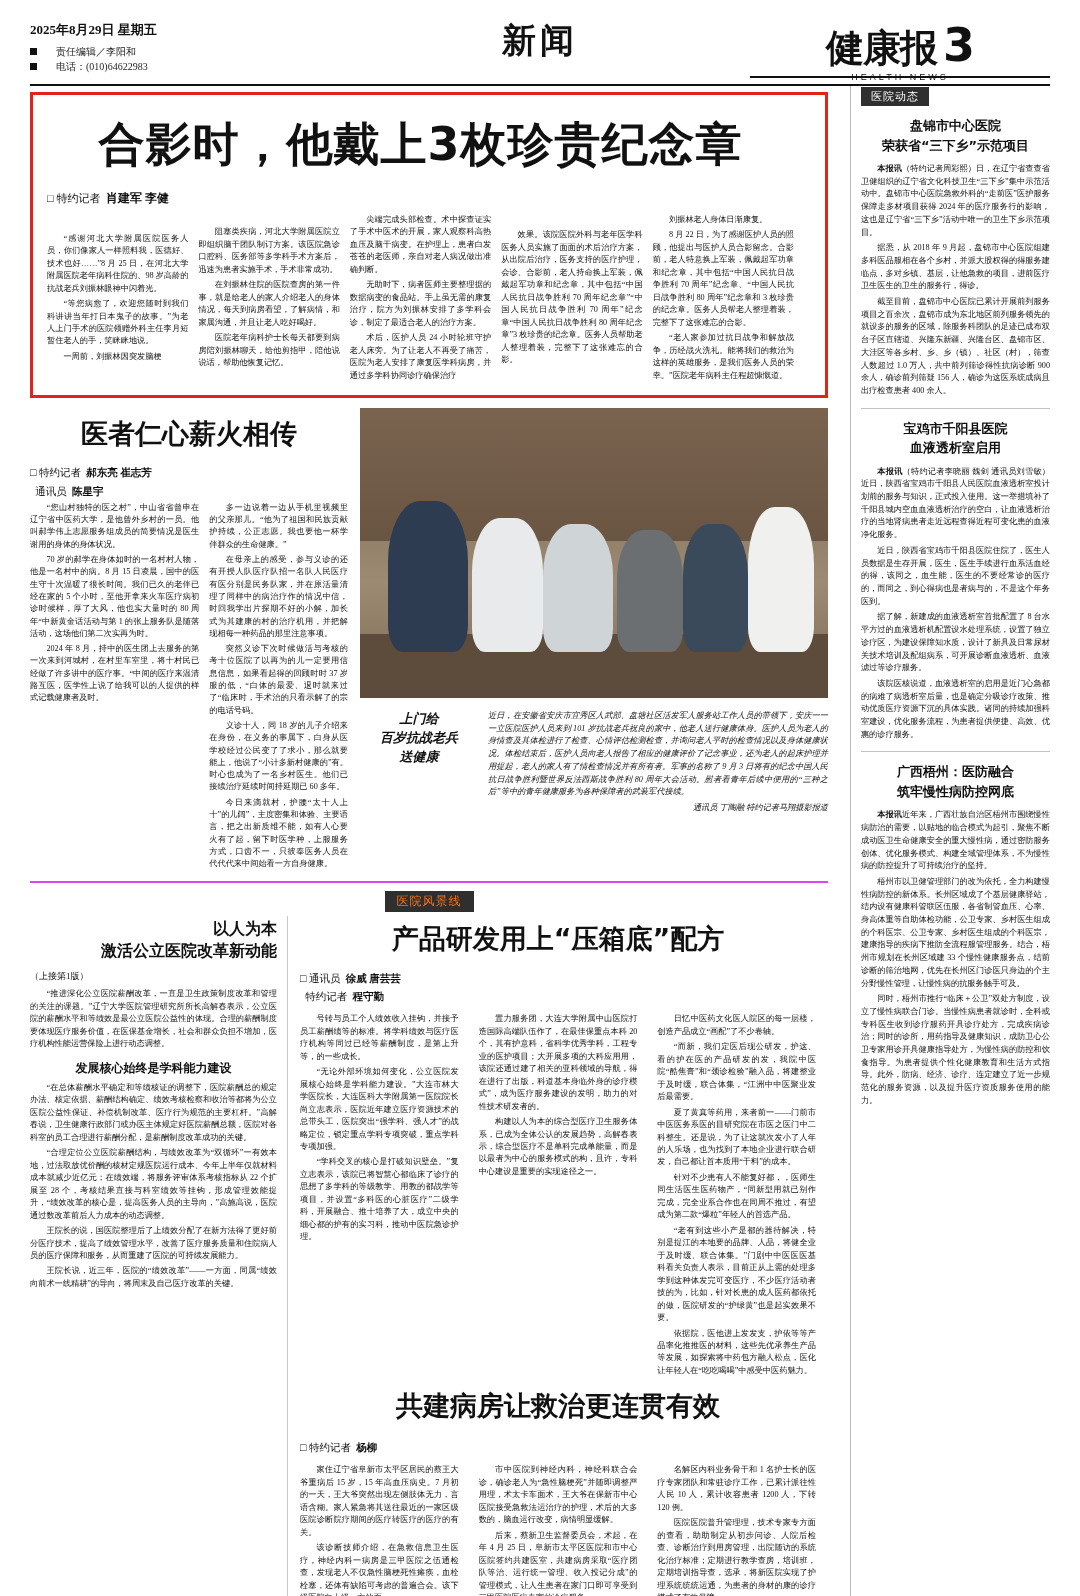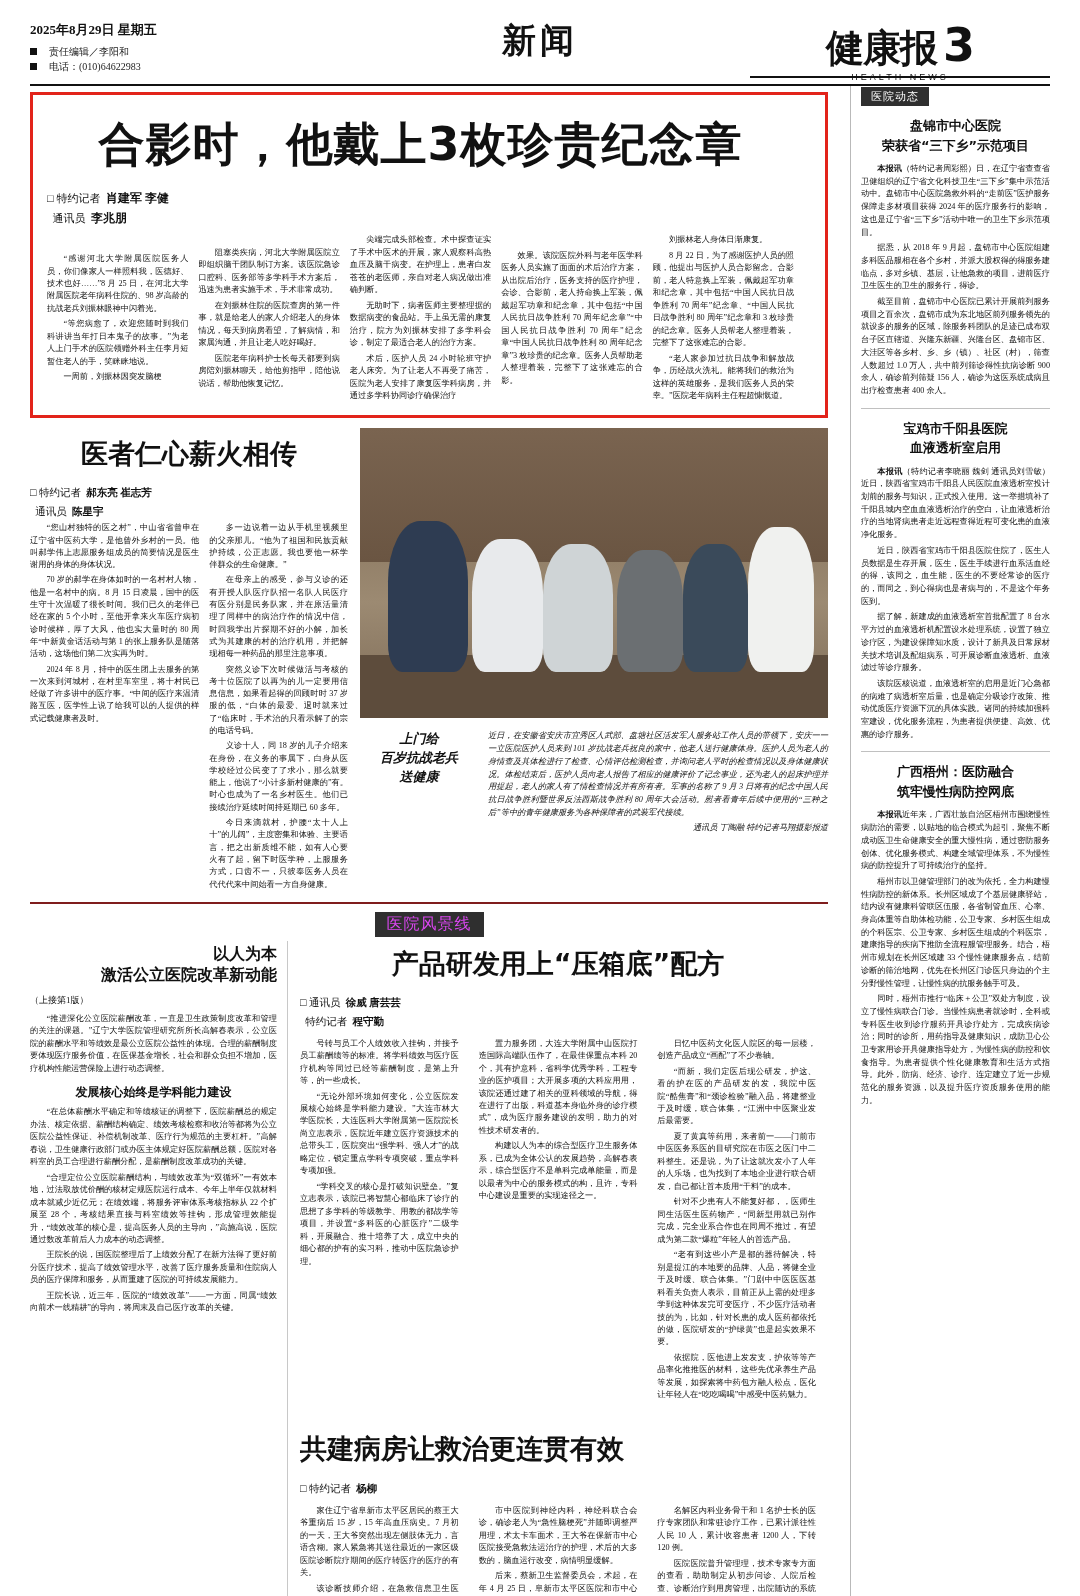--- a/index.html
+++ b/index.html
@@ -10,21 +10,21 @@
     font-family:"Liberation Serif", serif;
     color:#111;
     position:relative;
   }
   .page { width:1080px; height:1596px; padding:18px 30px 10px 30px; position:relative; }
 
   
   .masthead { display:flex; align-items:flex-start; justify-content:space-between; height:62px; }
   .mh-left { font-size:12px; line-height:1.5; padding-top:2px; width:300px; }
   .mh-date { font-weight:bold; font-size:13px; margin-bottom:4px; }
-  .mh-line { display:flex; align-items:center; gap:12px; font-size:10px; color:#222; }
+  .mh-line { display:flex; align-items:center; gap:19px; font-size:10px; color:#222; }
   .mh-sq { width:7px; height:7px; background:#111; display:inline-block; }
   .mh-center { flex:1; text-align:center; }
   .mh-center .sec { font-size:34px; font-weight:bold; letter-spacing:4px; font-family:"DejaVu Sans", sans-serif; }
   .mh-right { width:300px; text-align:center; position:relative; }
   .mh-logo { font-size:38px; font-weight:bold; font-family:"DejaVu Sans", sans-serif; letter-spacing:-1px; display:inline-block; }
   .mh-logo .num { font-size:46px; margin-left:6px; }
   .mh-sub { font-size:9px; letter-spacing:3px; font-family:"Liberation Sans", sans-serif; color:#111; margin-top:-6px; }
   .mh-rule { border-top:2px solid #111; margin-top:2px; }
 
   .topline { border-top:2.5px solid #111; margin:4px 0 0 0; }
@@ -44,49 +44,49 @@
   }
   .byline { font-size:11px; line-height:1.7; margin-bottom:6px; }
   .byline .lbl { letter-spacing:0px; }
   .byline b { font-size:12px; }
 
   .lead-body { display:flex; gap:10px; font-size:8.2px; line-height:1.52; text-align:justify;align-items:center; }
   .lead-body .c { flex:1; }
   .lead-body p { margin:0 0 3px 0; text-indent:2em; }
 
   
-  .story2 { margin-top:10px; border-bottom:2px solid #7f1d1d; padding-bottom:8px; }
+  .story2 { margin-top:10px; border-bottom:2px solid #d946ef; padding-bottom:8px; }
   .s2-head { display:flex; }
   .s2-left { width:330px; padding-right:12px; }
   .s2-title { font-size:27px; font-weight:bold; font-family:"DejaVu Sans", sans-serif; text-align:center; margin:8px 0 12px 0; }
   .s2-byline { font-size:10.5px; line-height:1.8; }
   .s2-cols { display:flex; gap:10px; font-size:8.2px; line-height:1.5; text-align:justify; }
   .s2-cols p { margin:0 0 3px 0; text-indent:2em; }
   .s2-right { flex:1; }
   .photo { width:100%; height:290px; background:linear-gradient(180deg,#6d5a4a 0%, #8d7a63 35%, #9c8a72 60%, #7d6b57 100%); position:relative; overflow:hidden; }
   .photo .wall { position:absolute; left:0; top:0; width:100%; height:46%; background:linear-gradient(180deg,#7a6450,#6a5542); }
   .photo .floor { position:absolute; left:0; bottom:0; width:100%; height:22%; background:#5d4c3c; }
   .photo .fig { position:absolute; bottom:16%; border-radius:40% 40% 18% 18%; }
   .photo-side-cap { font-size:13px; font-weight:bold; text-align:center; line-height:1.45; font-family:"DejaVu Sans", sans-serif; }
   .cap-text { font-size:8.2px; line-height:1.55; text-align:justify; margin-top:6px; }
   .cap-credit { font-size:8.2px; text-align:right; margin-top:3px; }
 
   
-  .secbar { background:#2f2f2f; color:#d946ef; font-size:16px; padding:2px 12px; display:inline-block; font-family:"DejaVu Sans", sans-serif; letter-spacing:1px; }
+  .secbar { background:#2f2f2f; color:#f97316; font-size:12px; padding:2px 12px; display:inline-block; font-family:"DejaVu Sans", sans-serif; letter-spacing:1px; }
   .secbar-wrap { text-align:center; margin:8px 0 4px 0; }
 
   
   .bottom { display:flex; margin-top:4px; }
   .b-col { font-size:8.2px; line-height:1.52; text-align:justify; }
   .b-col p { margin:0 0 3px 0; text-indent:2em; }
   .b1 { width:258px; padding-right:10px; border-right:1px solid #c8c8c8; }
   .b2 { width:540px; padding:0 12px; }
   .b-title-sm { font-size:16px; font-weight:bold; text-align:right; line-height:1.35; font-family:"DejaVu Sans", sans-serif; margin:2px 0 8px 0; }
   .b-title-lg { font-size:27px; font-weight:bold; text-align:center; font-family:"DejaVu Sans", sans-serif; margin:2px 0 10px 0; }
-  .b-title-lg2 { font-size:27px; font-weight:bold; font-family:Liberation Sans, sans-serif; margin:24px 0 10px 0; }
+  .b-title-lg2 { font-size:27px; font-weight:bold; text-align:center; font-family:Liberation Mono, monospace; margin:8px 0 10px 0; }
   .b-sub2 { font-size:10.5px; line-height:1.8; margin-bottom:6px; }
   .cont-from { font-size:9px; margin-bottom:5px; }
   .h-sub { font-size:12px; font-weight:bold; text-align:center; margin:8px 0 5px 0; font-family:"DejaVu Sans", sans-serif; }
   .three { display:flex; gap:20px; }
   .three > div { flex:1; }
 
   
   .rc-bar { background:#2f2f2f; color:#fff; font-size:11px; padding:2px 10px; display:inline-block; font-family:"DejaVu Sans", sans-serif; letter-spacing:1px; }
   .rc-title { font-size:13px; font-weight:bold; text-align:center; line-height:1.5; margin:10px 0 8px 0; font-family:"DejaVu Sans", sans-serif; }
   .rc-body { font-size:8.2px; line-height:1.55; text-align:justify; }
@@ -126,21 +126,20 @@
   <div class="topline"></div>
 
   <div class="cols">
 
     <div class="left-col">
 
       <div class="redbox">
         <div class="lead-title">合影时，他戴上3枚珍贵纪念章</div>
         <div class="byline">
           <div>□ <span class="lbl">特约记者</span>&nbsp;&nbsp;<b>肖建军  李健</b></div>
-          <div>&nbsp;&nbsp;<span class="lbl">通讯员</span>&nbsp;&nbsp;<b>李兆朋</b></div>
         </div>
         <div class="lead-body">
           <div class="c">
             <p>“感谢河北大学附属医院医务人员，你们像家人一样照料我，医德好、技术也好……”8 月 25 日，在河北大学附属医院老年病科住院的、98 岁高龄的抗战老兵刘振林眼神中闪着光。</p>
             <p>“等您病愈了，欢迎您随时到我们科讲讲当年打日本鬼子的故事。”为老人上门手术的医院领赠外科主任李月短暂住老人的手，笑眯眯地说。</p>
             <p>一周前，刘振林因突发脑梗</p>
           </div>
           <div class="c">
             <p>阻塞类疾病，河北大学附属医院立即组织脑干团队制订方案。该医院急诊口腔科、医务部等多学科手术方案后，迅速为患者实施手术，手术非常成功。</p>
             <p>在刘振林住院的医院查房的第一件事，就是给老人的家人介绍老人的身体情况，每天到病房看望，了解病情，和家属沟通，并且让老人吃好喝好。</p>

